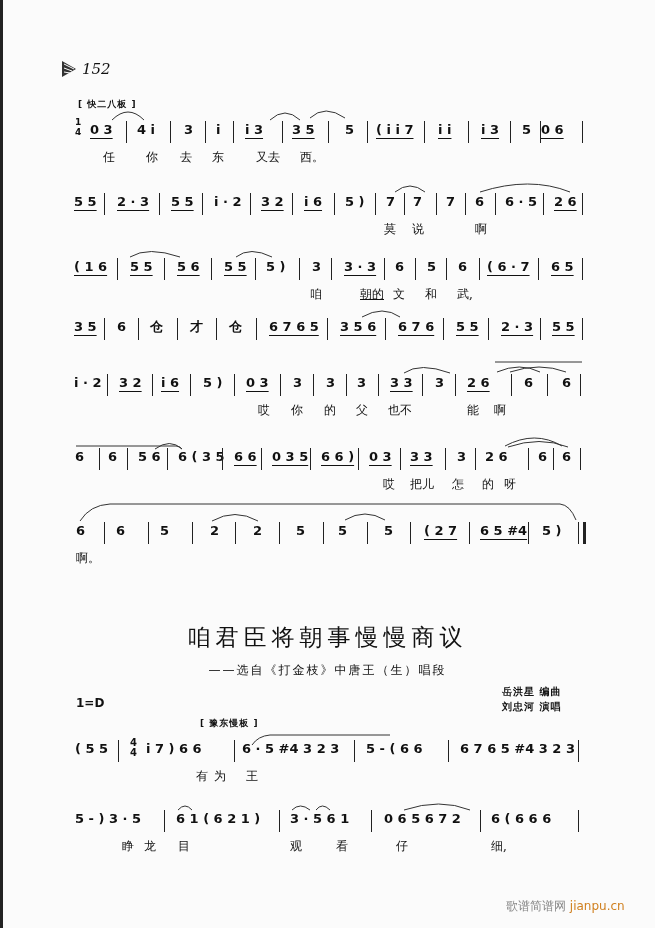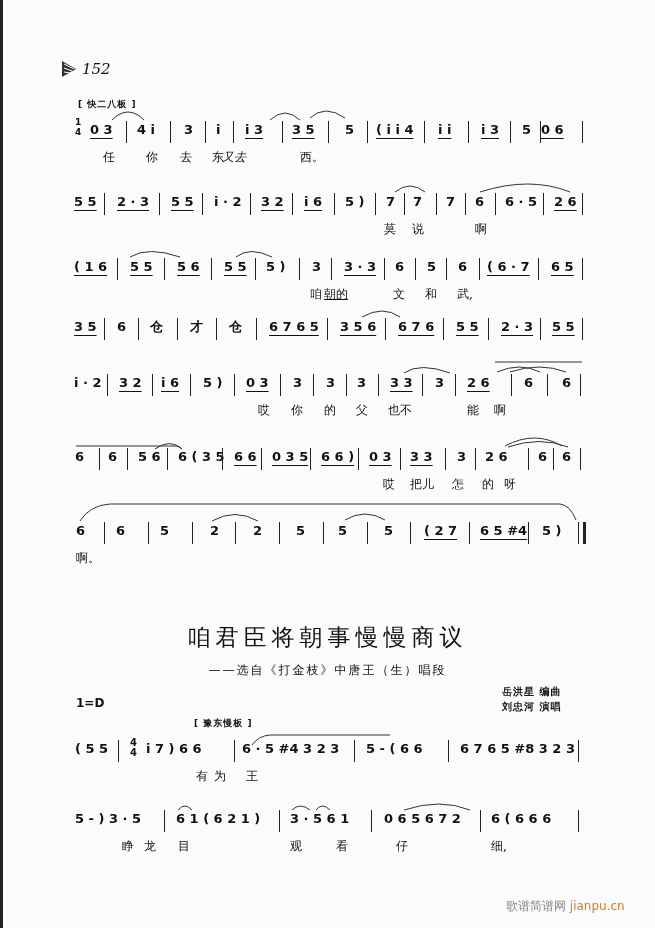--- a/index.html
+++ b/index.html
@@ -51,35 +51,35 @@
   <span class="tok" style="left:184px;">3</span>
   <div class="bar" style="left:205px;"></div>
   <span class="tok" style="left:216px;">i</span>
   <div class="bar" style="left:233px;"></div>
   <span class="tok u" style="left:245px;">i 3</span>
   <div class="bar" style="left:282px;"></div>
   <span class="tok u" style="left:292px;">3 5</span>
   <div class="bar" style="left:328px;"></div>
   <span class="tok" style="left:345px;">5</span>
   <div class="bar" style="left:367px;"></div>
-  <span class="tok u" style="left:376px;">( i i 4</span>
+  <span class="tok u" style="left:376px;">( i i 7</span>
   <div class="bar" style="left:424px;"></div>
   <span class="tok u" style="left:438px;">i i</span>
   <div class="bar" style="left:468px;"></div>
   <span class="tok u" style="left:481px;">i 3</span>
   <div class="bar" style="left:510px;"></div>
   <span class="tok" style="left:522px;">5</span>
   <div class="bar" style="left:540px;"></div>
   <span class="tok u" style="left:541px;text-align:right;">0 6</span>
   <div class="bar" style="left:582px;"></div>
   <span class="lyr" style="left:103px;">任</span>
   <span class="lyr" style="left:146px;">你</span>
   <span class="lyr" style="left:180px;">去</span>
   <span class="lyr" style="left:212px;">东</span>
-  <span class="lyr" style="left:222px;font-style:italic;">又去</span>
+  <span class="lyr" style="left:256px;">又去</span>
   <span class="lyr" style="left:300px;">西。</span>
 </div>
 
 <div class="row" style="top:193px;">
   <span class="tok u" style="left:74px;">5 5</span>
   <div class="bar" style="left:104px;"></div>
   <span class="tok u" style="left:117px;">2 · 3</span>
   <div class="bar" style="left:159px;"></div>
   <span class="tok u" style="left:171px;">5 5</span>
   <div class="bar" style="left:202px;"></div>
@@ -127,21 +127,21 @@
   <div class="bar" style="left:415px;"></div>
   <span class="tok" style="left:427px;">5</span>
   <div class="bar" style="left:446px;"></div>
   <span class="tok" style="left:458px;">6</span>
   <div class="bar" style="left:479px;"></div>
   <span class="tok u" style="left:487px;">( 6 · 7</span>
   <div class="bar" style="left:538px;"></div>
   <span class="tok u" style="left:551px;">6 5</span>
   <div class="bar" style="left:582px;"></div>
   <span class="lyr" style="left:310px;">咱</span>
-  <span class="lyr" style="left:324px;text-decoration:underline;">朝的</span>
+  <span class="lyr" style="left:360px;text-decoration:underline;">朝的</span>
   <span class="lyr" style="left:393px;">文</span>
   <span class="lyr" style="left:425px;">和</span>
   <span class="lyr" style="left:457px;">武,</span>
 </div>
 
 <div class="row" style="top:318px;">
   <span class="tok u" style="left:74px;">3 5</span>
   <div class="bar" style="left:104px;"></div>
   <span class="tok" style="left:117px;">6</span>
   <div class="bar" style="left:138px;"></div>
@@ -259,33 +259,33 @@
   <span class="tok" style="left:542px;">5 )</span>
   <div class="bar dbl" style="left:578px;"></div>
   <span class="lyr" style="left:76px;">啊。</span>
 </div>
 
 <div class="title">咱君臣将朝事慢慢商议</div>
 <div class="subtitle">——选自《打金枝》中唐王（生）唱段</div>
 <div class="key">1=D</div>
 <div class="credit" style="top:685px;"><span>岳洪星</span> <span>编曲</span></div>
 <div class="credit" style="top:700px;"><span>刘忠河</span> <span>演唱</span></div>
-<div class="tag" style="left:194px;top:717px;">[ 豫东慢板 ]</div>
+<div class="tag" style="left:200px;top:717px;">[ 豫东慢板 ]</div>
 
 <div class="row" style="top:740px;">
   <span class="tok" style="left:75px;text-align:right;">( 5 5</span>
   <div class="bar" style="left:118px;"></div>
   <div class="timesig" style="left:130px;top:-2px;font-size:10px;"><span>4</span><br><span>4</span></div>
   <span class="tok" style="left:146px;">i 7 ) 6 6</span>
   <div class="bar" style="left:234px;"></div>
   <span class="tok" style="left:242px;">6 · 5 #4 3 2 3</span>
   <div class="bar" style="left:354px;"></div>
   <span class="tok" style="left:366px;">5 - ( 6 6</span>
   <div class="bar" style="left:448px;"></div>
-  <span class="tok" style="left:460px;">6 7 6 5 #8 3 2 3</span>
+  <span class="tok" style="left:460px;">6 7 6 5 #4 3 2 3</span>
   <div class="bar" style="left:578px;"></div>
   <span class="lyr" style="left:196px;">有</span>
   <span class="lyr" style="left:214px;">为</span>
   <span class="lyr" style="left:246px;">王</span>
 </div>
 
 <div class="row" style="top:810px;">
   <span class="tok" style="left:75px;">5 - ) 3 · 5</span>
   <div class="bar" style="left:164px;"></div>
   <span class="tok" style="left:176px;">6 1 ( 6 2 1 )</span>

